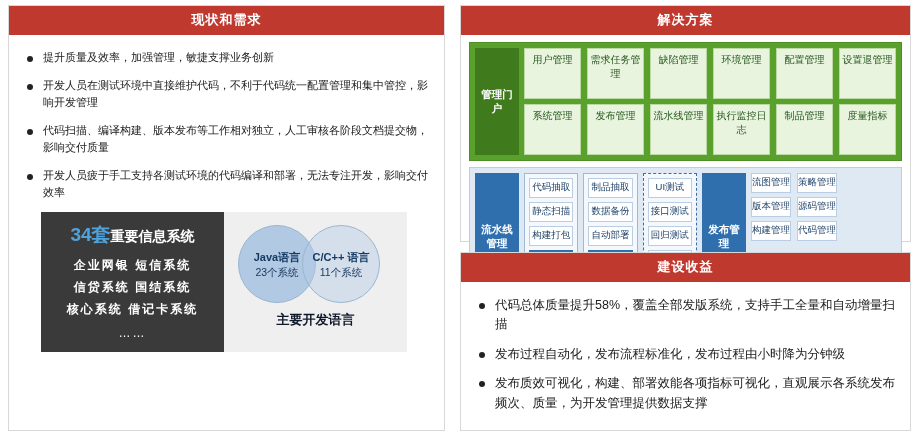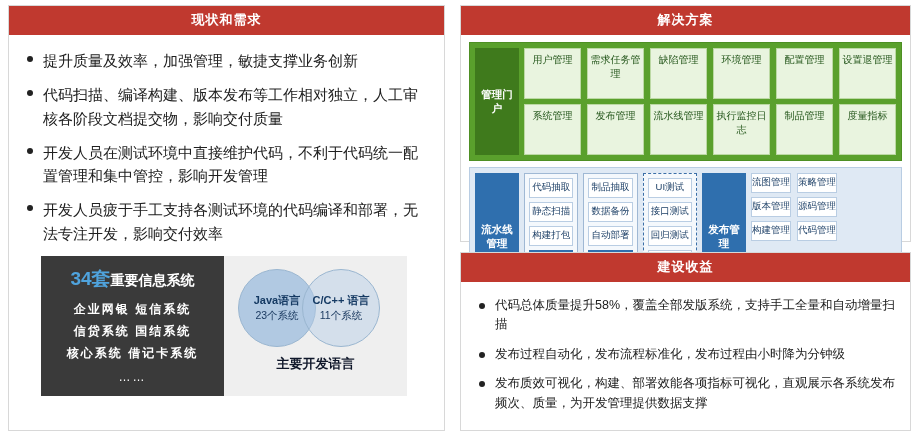--- a/index.html
+++ b/index.html
@@ -26,21 +26,21 @@
   }
   .panel-body { padding: 10px 12px; }
 
   
   #left-panel { left: 8px; top: 5px; width: 437px; height: 426px; }
   ul.bullets { list-style: none; margin: 0; padding: 4px 2px 0 4px; }
   ul.bullets li {
     position: relative;
     padding-left: 18px;
     margin-bottom: 11px;
-    font-size: 15px;
+    font-size: 11px;
     line-height: 1.55;
     color: #202020;
   }
   ul.bullets li::before {
     content: "";
     position: absolute;
     left: 2px; top: 7px;
     width: 6px; height: 6px;
     background: #222; border-radius: 50%;
   }
@@ -159,22 +159,22 @@
 </head>
 <body>
 
 <div class="page">
 
   <div class="panel" id="left-panel">
     <div class="panel-header">现状和需求</div>
     <div class="panel-body">
       <ul class="bullets">
         <li>提升质量及效率，加强管理，敏捷支撑业务创新</li>
+        <li>开发人员在测试环境中直接维护代码，不利于代码统一配置管理和集中管控，影响开发管理</li>
         <li>代码扫描、编译构建、版本发布等工作相对独立，人工审核各阶段文档提交物，影响交付质量</li>
-        <li>开发人员在测试环境中直接维护代码，不利于代码统一配置管理和集中管控，影响开发管理</li>
         <li>开发人员疲于手工支持各测试环境的代码编译和部署，无法专注开发，影响交付效率</li>
       </ul>
 
       <div class="stat-row">
         <div class="stat-dark">
           <div class="headline">
             <span class="num">34套</span><span>重要信息系统</span>
           </div>
           <div class="sysline">企业网银   短信系统</div>
           <div class="sysline">信贷系统   国结系统</div>

